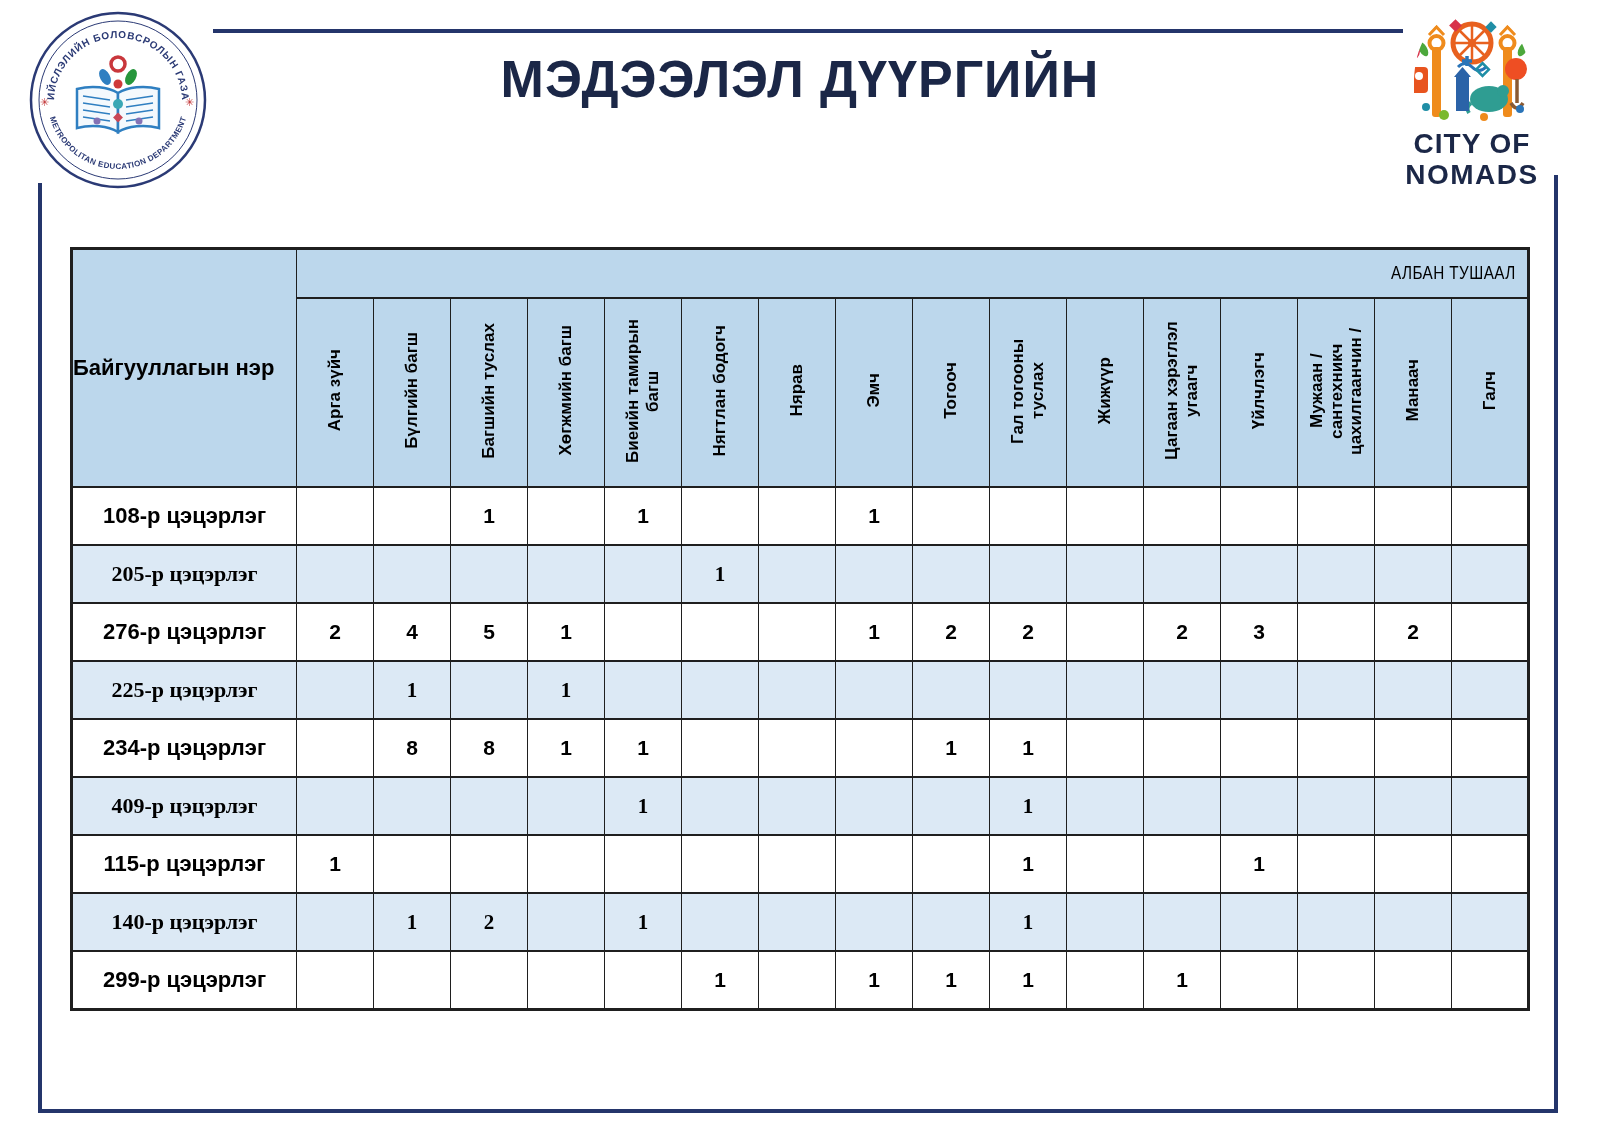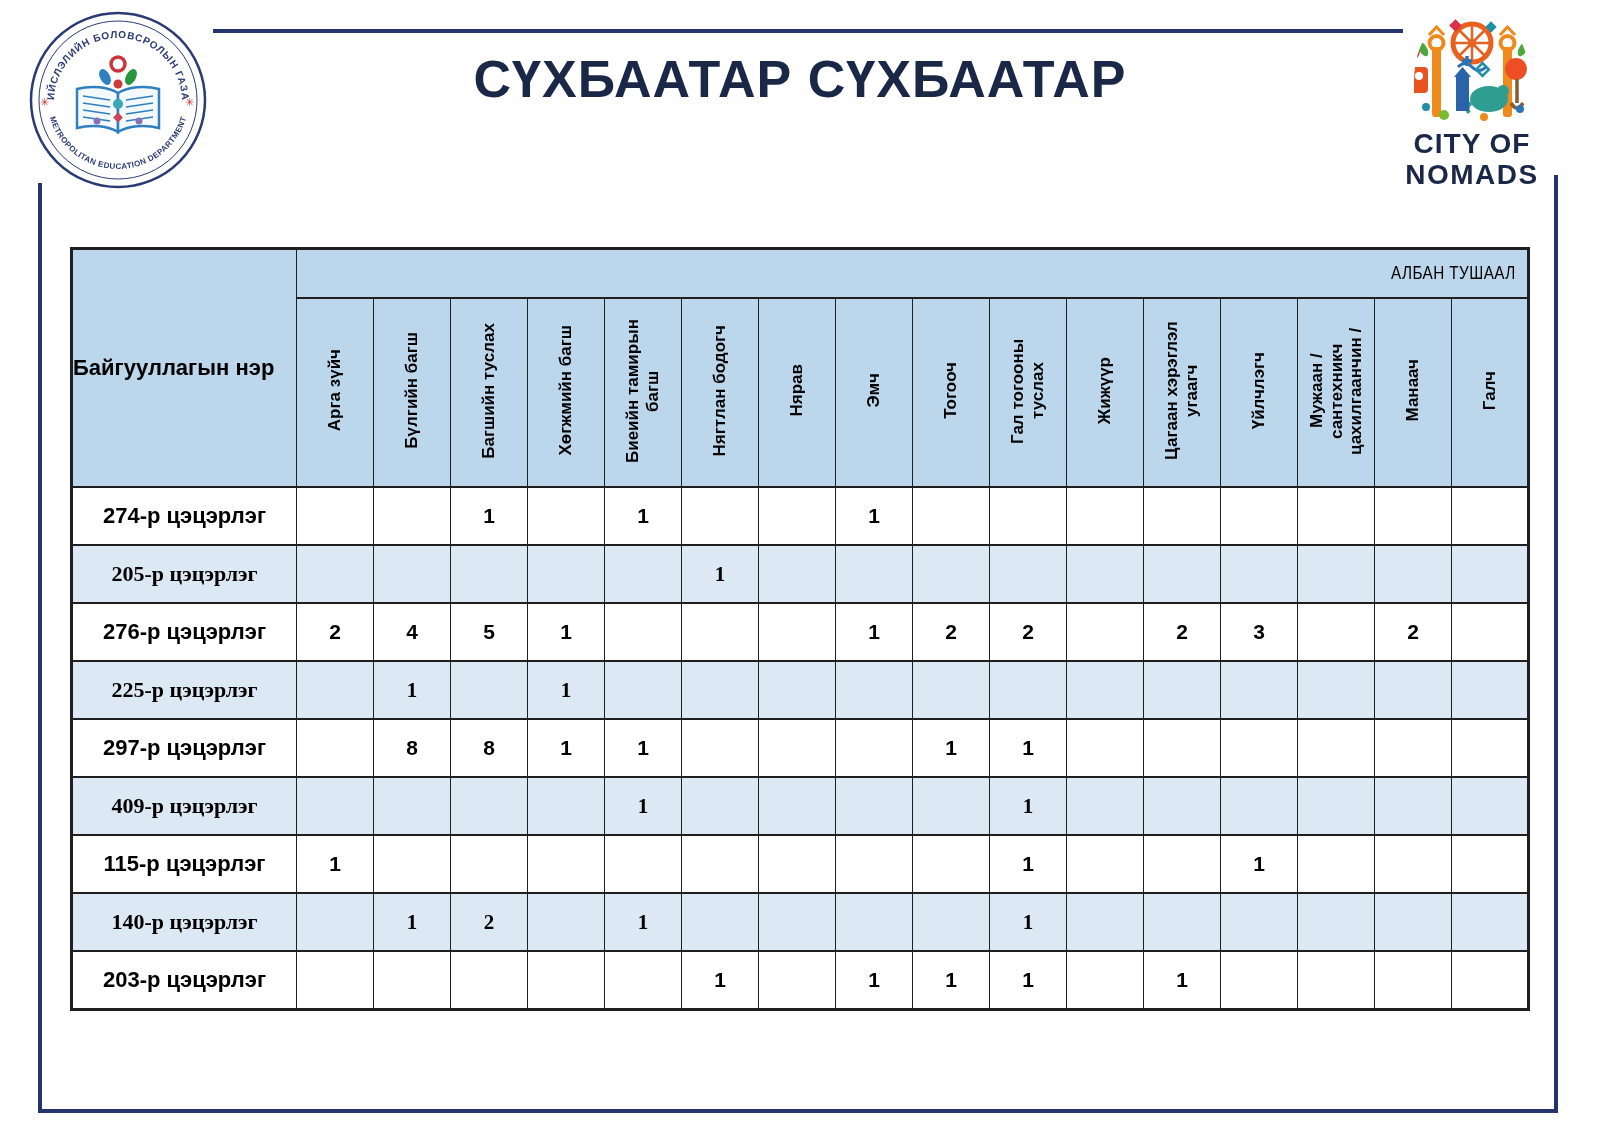--- a/index.html
+++ b/index.html
@@ -98,21 +98,21 @@
     <path d="M-35 -10 L-8 -6 M-35 -3 L-8 1 M-35 4 L-8 8 M-35 11 L-8 15 M8 -6 L35 -10 M8 1 L35 -3 M8 8 L35 4 M8 15 L35 11" stroke="#2f7fc1" stroke-width="1.6" fill="none"></path>
     <path d="M0 -13 L0 26" stroke="#2f7fc1" stroke-width="2"></path>
     <circle cx="0" cy="-2" r="5" fill="#39a7b5"></circle>
     <rect x="-3.5" y="8" width="7" height="7" transform="rotate(45 0 11.5)" fill="#c94656"></rect>
     <circle cx="-21" cy="15" r="3.5" fill="#8472b5"></circle>
     <circle cx="21" cy="15" r="3.5" fill="#8472b5"></circle>
   </g>
 </svg>
 
 <div class="title-block">
-  <h1 class="main-title">СҮХБААТАР СҮХБААТАР</h1>
+  <h1 class="main-title">МЭДЭЭЛЭЛ ДҮҮРГИЙН</h1>
 </div>
 
 <svg id="right-logo" width="152" height="186" viewBox="0 0 152 186">
   <defs>
     <clipPath id="arch">
       <path d="M18 118 L18 80 C18 45 30 24 48 15 C58 7 66 4 76 4 C86 4 94 7 104 15 C122 24 134 45 134 80 L134 118 Z"></path>
     </clipPath>
   </defs>
   <g clip-path="url(#arch)">
     <g transform="translate(76,38)">
@@ -203,21 +203,21 @@
         <th><div class="rot-inner">Жижүүр</div></th>
         <th><div class="rot-inner">Цагаан хэрэглэл угаагч</div></th>
         <th><div class="rot-inner">Үйлчлэгч</div></th>
         <th><div class="rot-inner">Мужаан /сантехникч цахилгаанчин /</div></th>
         <th><div class="rot-inner">Манаач</div></th>
         <th><div class="rot-inner">Галч</div></th>
       </tr>
   </thead>
   <tbody id="table-body">
       <tr>
-        <td class="rowname">274-р цэцэрлэг</td>
+        <td class="rowname">108-р цэцэрлэг</td>
         <td class="val"></td>
         <td class="val"></td>
         <td class="val">1</td>
         <td class="val"></td>
         <td class="val">1</td>
         <td class="val"></td>
         <td class="val"></td>
         <td class="val">1</td>
         <td class="val"></td>
         <td class="val"></td>
@@ -279,21 +279,21 @@
         <td class="val"></td>
         <td class="val"></td>
         <td class="val"></td>
         <td class="val"></td>
         <td class="val"></td>
         <td class="val"></td>
         <td class="val"></td>
         <td class="val"></td>
       </tr>
       <tr>
-        <td class="rowname">297-р цэцэрлэг</td>
+        <td class="rowname">234-р цэцэрлэг</td>
         <td class="val"></td>
         <td class="val">8</td>
         <td class="val">8</td>
         <td class="val">1</td>
         <td class="val">1</td>
         <td class="val"></td>
         <td class="val"></td>
         <td class="val"></td>
         <td class="val">1</td>
         <td class="val">1</td>
@@ -355,21 +355,21 @@
         <td class="val"></td>
         <td class="val">1</td>
         <td class="val"></td>
         <td class="val"></td>
         <td class="val"></td>
         <td class="val"></td>
         <td class="val"></td>
         <td class="val"></td>
       </tr>
       <tr>
-        <td class="rowname">203-р цэцэрлэг</td>
+        <td class="rowname">299-р цэцэрлэг</td>
         <td class="val"></td>
         <td class="val"></td>
         <td class="val"></td>
         <td class="val"></td>
         <td class="val"></td>
         <td class="val">1</td>
         <td class="val"></td>
         <td class="val">1</td>
         <td class="val">1</td>
         <td class="val">1</td>

